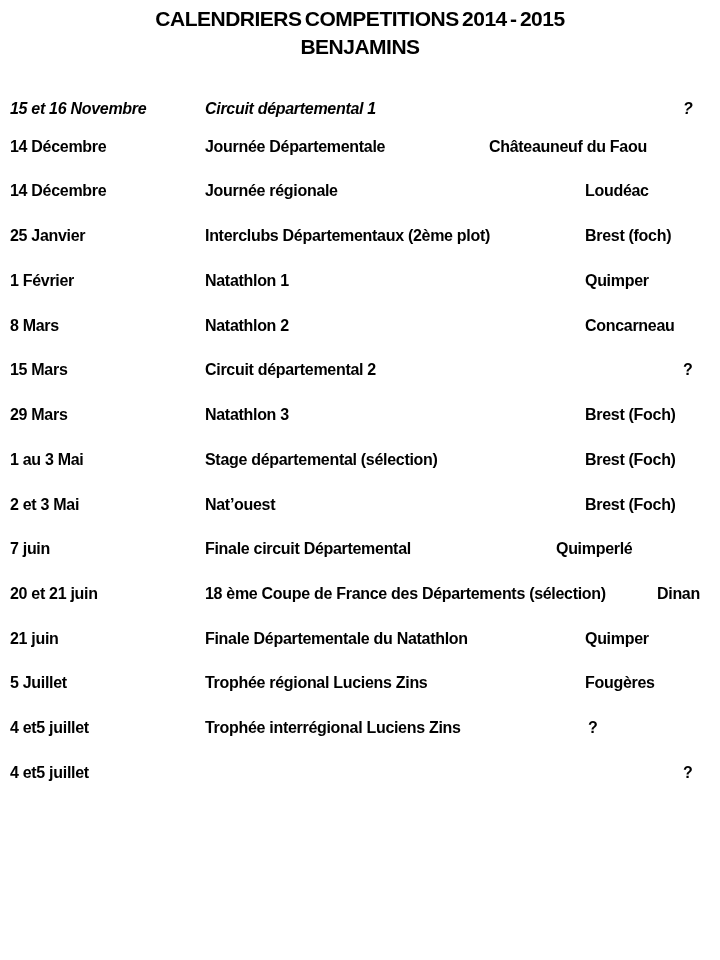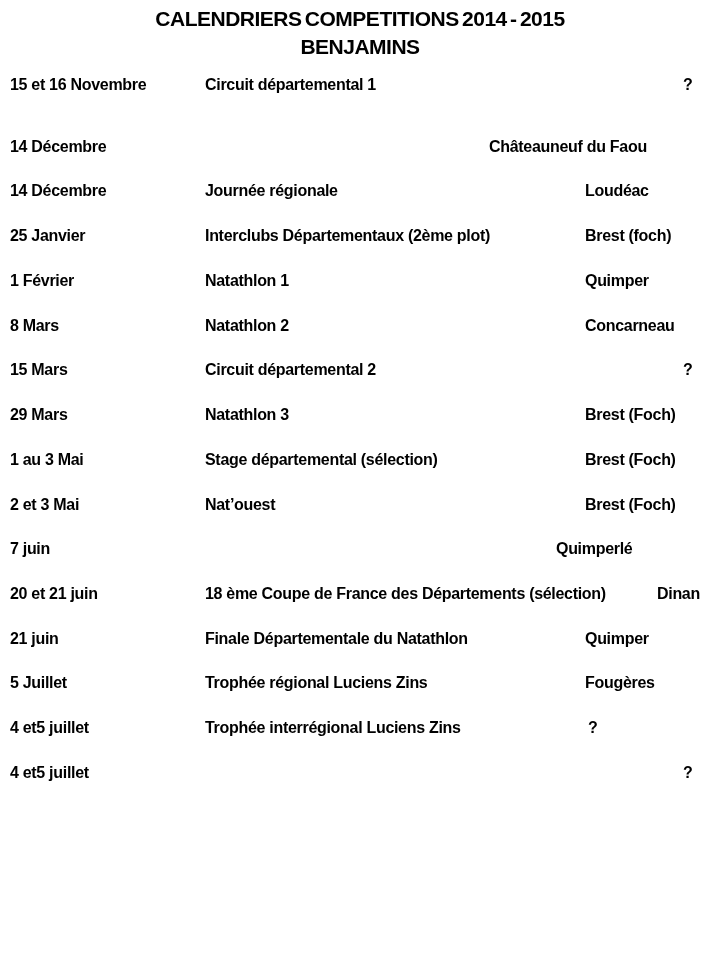--- a/index.html
+++ b/index.html
@@ -50,28 +50,29 @@
 </style>
 </head>
 <body>
 
 <div class="page">
   <h1 class="title">
     <div>CALENDRIERS COMPETITIONS 2014 - 2015</div>
     <div>BENJAMINS</div>
   </h1>
   <main>
-  <div class="row" style="top: 75px;">
+  <div class="row" style="top: 99px; font-style: italic;">
     <span class="date">15 et 16 Novembre</span>
     <span class="event">Circuit départemental 1</span>
     <span class="loc" style="left: 683px;">?</span>
   </div>
 
   <div class="row" style="top: 137px;">
     <span class="date">14 Décembre</span>
+    <span class="event">Journée Départementale</span>
     <span class="loc" style="left: 489px;">Châteauneuf du Faou</span>
   </div>
 
   <div class="row" style="top: 181px;">
     <span class="date">14 Décembre</span>
     <span class="event">Journée régionale</span>
     <span class="loc" style="left: 585px;">Loudéac</span>
   </div>
 
   <div class="row" style="top: 226px;">
@@ -111,20 +112,21 @@
   </div>
 
   <div class="row" style="top: 495px;">
     <span class="date">2 et 3 Mai</span>
     <span class="event">Nat’ouest</span>
     <span class="loc" style="left: 585px;">Brest (Foch)</span>
   </div>
 
   <div class="row" style="top: 539px;">
     <span class="date">7 juin</span>
+    <span class="event">Finale circuit Départemental</span>
     <span class="loc" style="left: 556px;">Quimperlé</span>
   </div>
 
   <div class="row" style="top: 584px;">
     <span class="date">20 et 21 juin</span>
     <span class="event">18 ème Coupe de France des Départements (sélection)</span>
     <span class="loc" style="left: 657px;">Dinan</span>
   </div>
 
   <div class="row" style="top: 629px; padding-left: 12px;">

